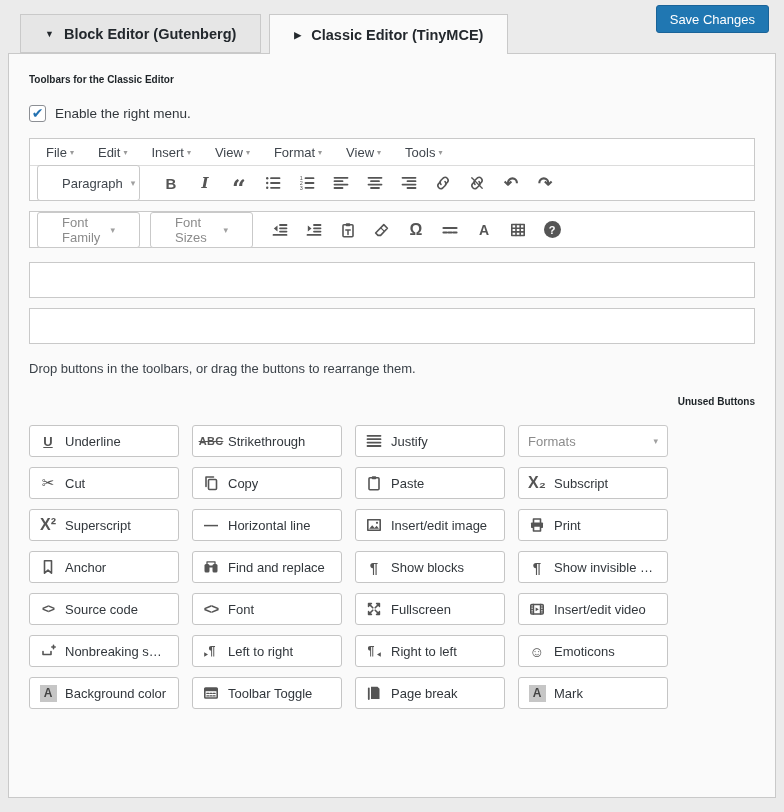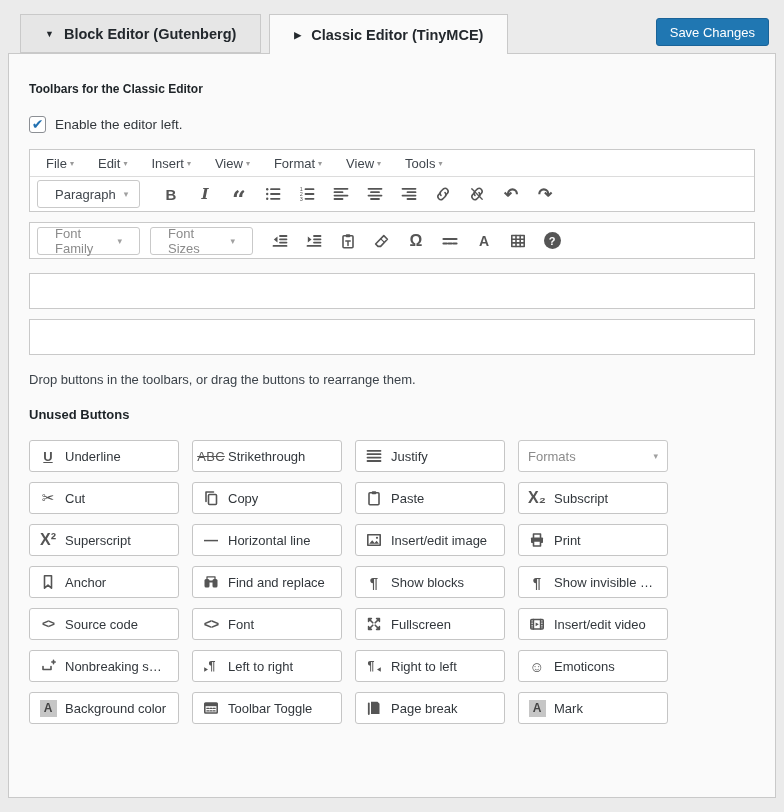--- a/index.html
+++ b/index.html
@@ -7,52 +7,52 @@
   .screen { position: relative; width: 784px; height: 812px; background: #ebebeb; overflow: hidden; }
 
   
   .tabs { position: absolute; top: 14px; left: 20px; display: flex; gap: 8px; z-index: 3; }
   .tab { height: 39px; padding: 0 24px; display: flex; align-items: center; gap: 10px;
          font-weight: bold; font-size: 14.5px; color: #23282d; background: #e6e6e6;
          border: 1px solid #c9c9c9; cursor: pointer; }
   .tab .arrow { font-size: 9px; color: #23282d; }
   .tab.active { height: 40px; background: #fafafa; border-bottom: none; }
 
-  .save-btn { position: absolute; top: 18px; right: 15px; height: 28px; padding: 0 13px;
+  .save-btn { position: absolute; top: 5px; right: 15px; height: 28px; padding: 0 13px;
               background: #2077b2; color: #fff; font-size: 13px; border: 1px solid #1a6398;
               border-radius: 3px; display: flex; align-items: center; cursor: pointer; z-index: 3; }
 
   
   .panel { position: absolute; top: 53px; left: 8px; width: 768px; height: 745px;
            background: #fafafa; border: 1px solid #c9c9c9; }
 
-  .section-title { margin: 28px 20px 0; font-size: 12px; font-weight: bold; color: #1d2327; }
+  .section-title { margin: 20px 20px 0; font-size: 10px; font-weight: bold; color: #1d2327; }
 
   .chk-row { margin: 20px 20px 0; display: flex; align-items: center; gap: 9px;
              font-size: 13.5px; color: #32373c; }
   .checkbox { width: 17px; height: 17px; background: #fff; border: 1px solid #8c8f94;
               border-radius: 3px; display: flex; align-items: center; justify-content: center;
               cursor: pointer; }
   .checkbox .mark { color: #2271b1; font-size: 14px; line-height: 1; margin-top: -2px; }
 
   
   .tb-box { margin: 16px 20px 0; background: #fff; border: 1px solid #c9c9c9; }
   .menubar { height: 27px; display: flex; align-items: center; padding: 0 4px;
              border-bottom: 1px solid #dcdcdc; }
   .menu-item { padding: 0 12px; font-size: 13px; color: #40464d; display: flex;
                align-items: center; gap: 3px; cursor: pointer; height: 100%; }
   .menu-item .caret { font-size: 8px; color: #9a9a9a; }
 
   .tb-row { height: 34px; display: flex; align-items: center; padding: 0 7px; }
   .tb-box2 { margin: 10px 20px 0; background: #fff; border: 1px solid #c9c9c9;
              height: 37px; display: flex; align-items: center; padding: 0 7px; }
 
-  .dd { height: 28px; border: 1px solid #c9c9c9; border-radius: 3px; background: #fff;
+  .dd { height: 36px; border: 1px solid #c9c9c9; border-radius: 3px; background: #fff;
         display: flex; align-items: center; justify-content: space-between;
-        padding: 0 17px; font-size: 13px; color: #40464d; cursor: pointer; }
+        padding: 0 24px; font-size: 13px; color: #40464d; cursor: pointer; }
   .dd .caret { font-size: 9px; color: #a0a0a0; margin-left: 8px; }
   .dd.muted { color: #8b8b8b; }
   .dd-para { width: 103px; margin-right: 14px; }
   .dd-font { width: 103px; margin-right: 10px; }
 
   .tbtn { width: 34px; height: 28px; display: flex; align-items: center;
           justify-content: center; cursor: pointer; border-radius: 2px; }
   .g { color: #555; }
   .g-bold { font-weight: 800; font-size: 15px; }
   .g-italic { font-family: "DejaVu Serif", serif; font-style: italic; font-weight: bold; font-size: 15px; }
@@ -67,34 +67,34 @@
 
   .si { width: 16px; height: 16px; stroke: #555; fill: none; stroke-width: 1.6;
         stroke-linecap: round; stroke-linejoin: round; }
   .si .f { fill: #555; stroke: none; }
   .si text { stroke: none; font-family: "Liberation Sans", sans-serif; }
 
   .empty-toolbar { margin: 14px 20px 0; height: 36px; background: #fff; border: 1px solid #c9c9c9; }
   .empty-toolbar + .empty-toolbar { margin-top: 10px; }
 
   .hint { margin: 17px 20px 0; font-size: 13px; color: #3c434a; }
-  .unused-title { margin: 20px 20px 0; font-size: 13px; font-weight: bold; color: #1d2327; }
+  .unused-title { margin: 20px 20px 0; font-size: 10px; font-weight: bold; color: #1d2327; text-align: right; }
 
   
   .grid { margin: 18px 20px 0; display: grid; grid-template-columns: repeat(4, 150px);
           column-gap: 13px; row-gap: 10px; }
   .ub { height: 32px; background: #fff; border: 1px solid #c5c5c5; border-radius: 3px;
         display: flex; align-items: center; gap: 8px; padding: 0 9px; font-size: 13px;
         color: #32373c; cursor: move; overflow: hidden; }
   .ub .lbl { white-space: nowrap; overflow: hidden; text-overflow: ellipsis; }
   .ub.dropdown { color: #8b8b8b; cursor: pointer; border-color: #c9c9c9; }
   .ub.dropdown .caret { margin-left: auto; font-size: 9px; color: #a0a0a0; }
   .icn { width: 18px; display: flex; align-items: center; justify-content: center; flex: 0 0 18px; }
   .g-underline { font-size: 13px; font-weight: bold; text-decoration: underline; }
-  .g-strike { font-size: 13px; font-weight: normal; text-decoration: line-through; letter-spacing: .3px; }
+  .g-strike { font-size: 11px; font-weight: bold; text-decoration: line-through; letter-spacing: .3px; }
   .g-sub, .g-sup { font-size: 16px; font-weight: bold; }
   .g-hline { font-size: 14px; font-weight: bold; }
   .g-code { font-size: 12px; font-weight: bold; letter-spacing: -1px; }
   .g-smiley { font-size: 15px; }
   .hl-a { width: 17px; height: 17px; background: #c6c6c6; color: #444; font-size: 12px;
           font-weight: bold; display: flex; align-items: center; justify-content: center; }
 </style>
 </head>
 <body>
 
@@ -114,21 +114,21 @@
   <div class="save-btn">Save Changes</div>
 
   <div class="panel">
 
     <div class="section-title">Toolbars for the Classic Editor</div>
 
     <div class="chk-row">
       <span class="checkbox">
         <span class="mark">✔</span>
       </span>
-      <span>Enable the editor left.</span>
+      <span>Enable the right menu.</span>
     </div>
 
     <div class="tb-box">
       <div class="menubar">
         <span class="menu-item">
             <span>File</span>
             <span class="caret">▾</span>
           </span>
         <span class="menu-item">
             <span>Edit</span>

